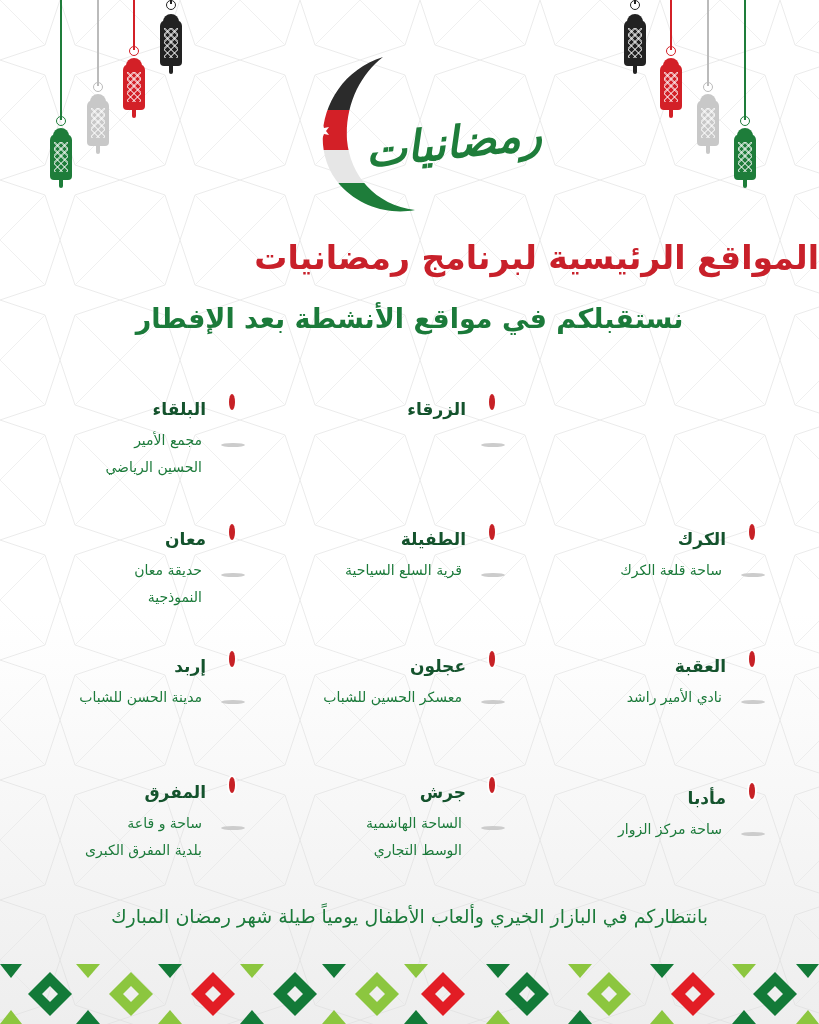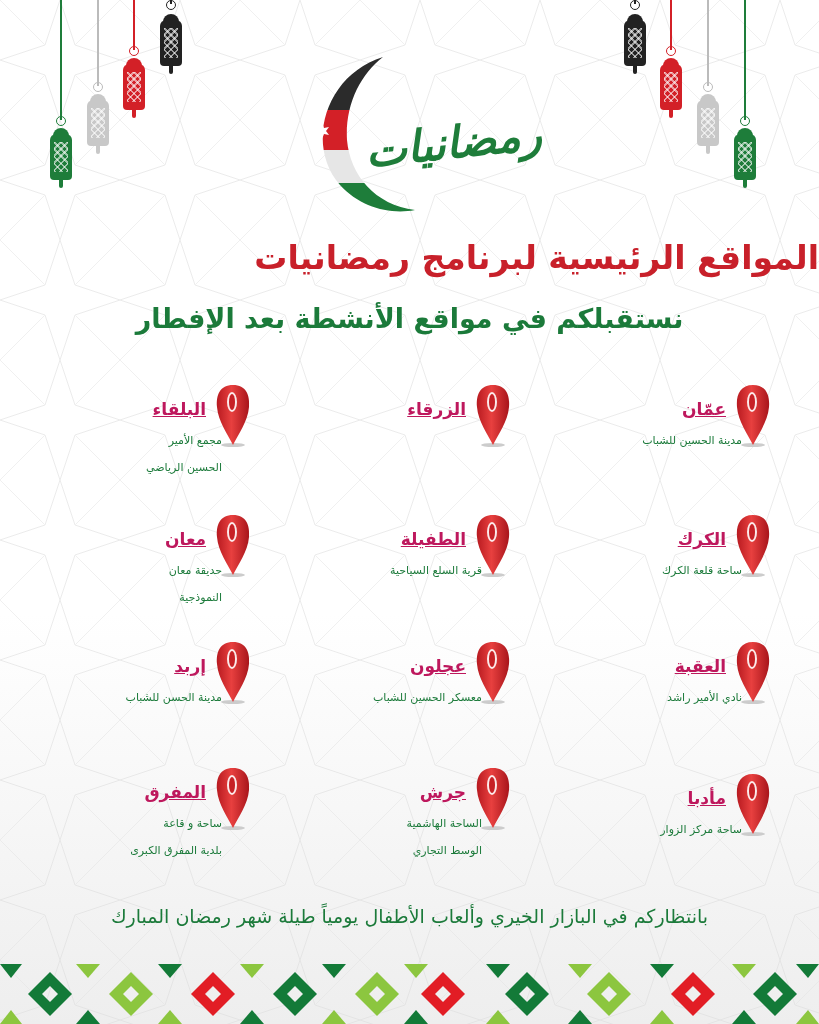--- a/index.html
+++ b/index.html
@@ -45,24 +45,24 @@
   .subtitle {
     position: absolute; top: 303px; left: 0; right: 0; text-align: center;
     font-size: 27px; font-weight: bold; color: #1b7a3a;
   }
 
   
   .grid { position: absolute; left: 0; top: 0; width: 819px; height: 1024px; }
   .loc { position: absolute; width: 250px; height: 110px; }
   .loc .pin { position: absolute; right: 0; top: 0; width: 34px; height: 62px; }
   .loc .name {
-    position: absolute; right: 44px; top: 14px; font-size: 17px; font-weight: bold; color: #be185d; white-space: nowrap; text-decoration: underline;
+    position: absolute; right: 44px; top: 14px; font-size: 17px; font-weight: bold; color: #14532d; white-space: nowrap;
   }
   .loc .place {
-    position: absolute; right: 28px; top: 42px; font-size: 11px; color: #1b7a3a; line-height: 27px; text-align: right; white-space: nowrap;
+    position: absolute; right: 48px; top: 42px; font-size: 14px; color: #1b7a3a; line-height: 27px; text-align: right; white-space: nowrap;
   }
 
   .footer-text {
     position: absolute; top: 905px; left: 0; right: 0; text-align: center;
     font-size: 19px; font-weight: normal; color: #1b7a3a;
   }
   .border-strip { position: absolute; left: 0; bottom: 0; width: 819px; height: 74px; }
 </style>
 </head>
 <body>
@@ -155,37 +155,20 @@
     <polygon points="17,68 19,73 24,72 21,76 24,80 19,79 17,84 15,79 10,80 13,76 10,72 15,73" fill="#ffffff"></polygon>
   </svg>
   <div class="logo-text">رمضانيات</div>
 </div>
 
 <div class="title">المواقع الرئيسية لبرنامج رمضانيات</div>
 <div class="subtitle">نستقبلكم في مواقع الأنشطة بعد الإفطار</div>
 
 <div class="grid">
 
-  <div class="loc" style="left:520px;top:385px;">
-    <svg class="pin" viewBox="0 0 34 62">
-        <defs>
-          <linearGradient id="pg" x1="0" x2="1">
-            <stop offset="0" stop-color="#b81a20"></stop>
-            <stop offset="0.45" stop-color="#e8403f"></stop>
-            <stop offset="1" stop-color="#a8151b"></stop>
-          </linearGradient>
-        </defs>
-        <ellipse cx="17" cy="60" rx="12" ry="2" fill="#cccccc"></ellipse>
-        <path d="M17 0 C30 0 34 10 33 22 C32 36 22 50 17 60 C12 50 2 36 1 22 C0 10 4 0 17 0 Z" fill="url(#pg)"></path>
-        <ellipse cx="16" cy="17" rx="5" ry="10" fill="#ffffff" opacity="0.9"></ellipse>
-        <ellipse cx="16" cy="17" rx="3" ry="8" fill="#c72126"></ellipse>
-      </svg>
-    <div class="name">عمّان</div>
-    <div class="place">مدينة الحسين للشباب</div>
-  </div>
   <div class="loc" style="left:260px;top:385px;">
     <svg class="pin" viewBox="0 0 34 62">
         <ellipse cx="17" cy="60" rx="12" ry="2" fill="#cccccc"></ellipse>
         <path d="M17 0 C30 0 34 10 33 22 C32 36 22 50 17 60 C12 50 2 36 1 22 C0 10 4 0 17 0 Z" fill="url(#pg)"></path>
         <ellipse cx="16" cy="17" rx="5" ry="10" fill="#ffffff" opacity="0.9"></ellipse>
         <ellipse cx="16" cy="17" rx="3" ry="8" fill="#c72126"></ellipse>
       </svg>
     <div class="name">الزرقاء</div>
   </div>
   <div class="loc" style="left:0px;top:385px;">

